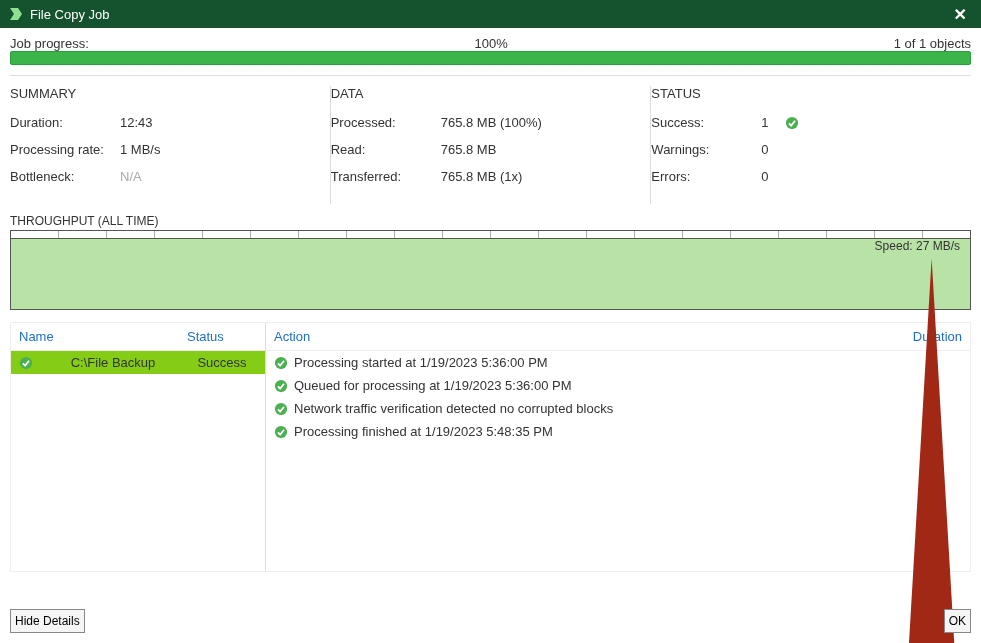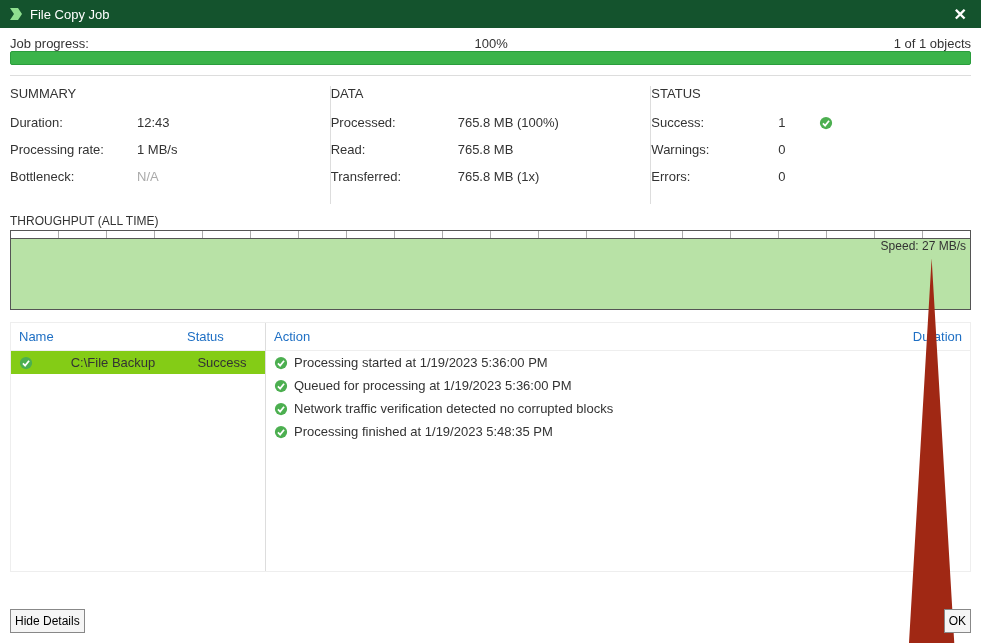--- a/index.html
+++ b/index.html
@@ -16,34 +16,34 @@
     .prog-objects { flex: 0 0 auto; }
 
     .progress-bar-wrap { padding: 0 10px; }
     .progress-bar { height: 14px; background: #3bb44a; border: 1px solid #2a9d3c; border-radius:2px;}
     .hr1 { border: none; border-top: 1px solid #ddd; margin: 10px; }
 
     .summary-row { display: flex; padding: 0 10px; }
     .summary-col { flex: 1; padding: 0 10px 8px 0; border-right: 1px solid #ddd; }
     .summary-col:last-child { border-right: none; }
     .summary-col h4 { font-weight: normal; color:#333; font-size: 13px; margin-bottom: 14px; }
-    .kv { display: flex; align-items: center; margin-bottom: 12px; font-size:13px;gap:17px;}
+    .kv { display: flex; align-items: center; margin-bottom: 12px; font-size:13px;}
     .kv .k { flex: 0 0 110px; }
     .kv .v { flex: 1; }
     .na { color:#aaa; }
     .status-row { display:flex; align-items:flex-end; }
     .status-row .count { width:24px; }
     .success-icon { width:14px; height:14px; }
 
     .throughput-label { padding: 10px 10px 2px 10px; font-size: 12px; }
     .throughput-ticks { border:1px solid #555; border-bottom:none; height:8px; margin:0 10px; display:flex; }
     .throughput-ticks span { flex:1; border-right:1px solid #aaa; height:100%; }
     .throughput-ticks span:last-child { border-right:none; }
     .speed-wrap { position:relative; margin:0 10px; border:1px solid #555; }
-    .speed-label { position:absolute; top:0; right:4px; font-size:12px; background:transparent; z-index:2;}
+    .speed-label { position:absolute; top:0; right:10px; font-size:12px; background:transparent; z-index:2;}
     .chart { height: 70px; background:#b8e2a6; position:relative; }
     .chart svg { position:absolute; inset:0; }
 
     .lists-row { display: flex; margin: 12px 10px 0 10px; height: 250px; border:1px solid #eee;}
     .list-left { flex: 0 0 255px; border-right:1px solid #ddd; }
     .list-right { flex: 1; }
     .col-headers { display:flex; padding:6px 8px; color:#1e6fc4; font-size:13px; border-bottom:1px solid #eee; }
     .lh-name { flex: 1; }
     .lh-status { flex: 0 0 70px; }
     .lh-action { flex: 1; }

